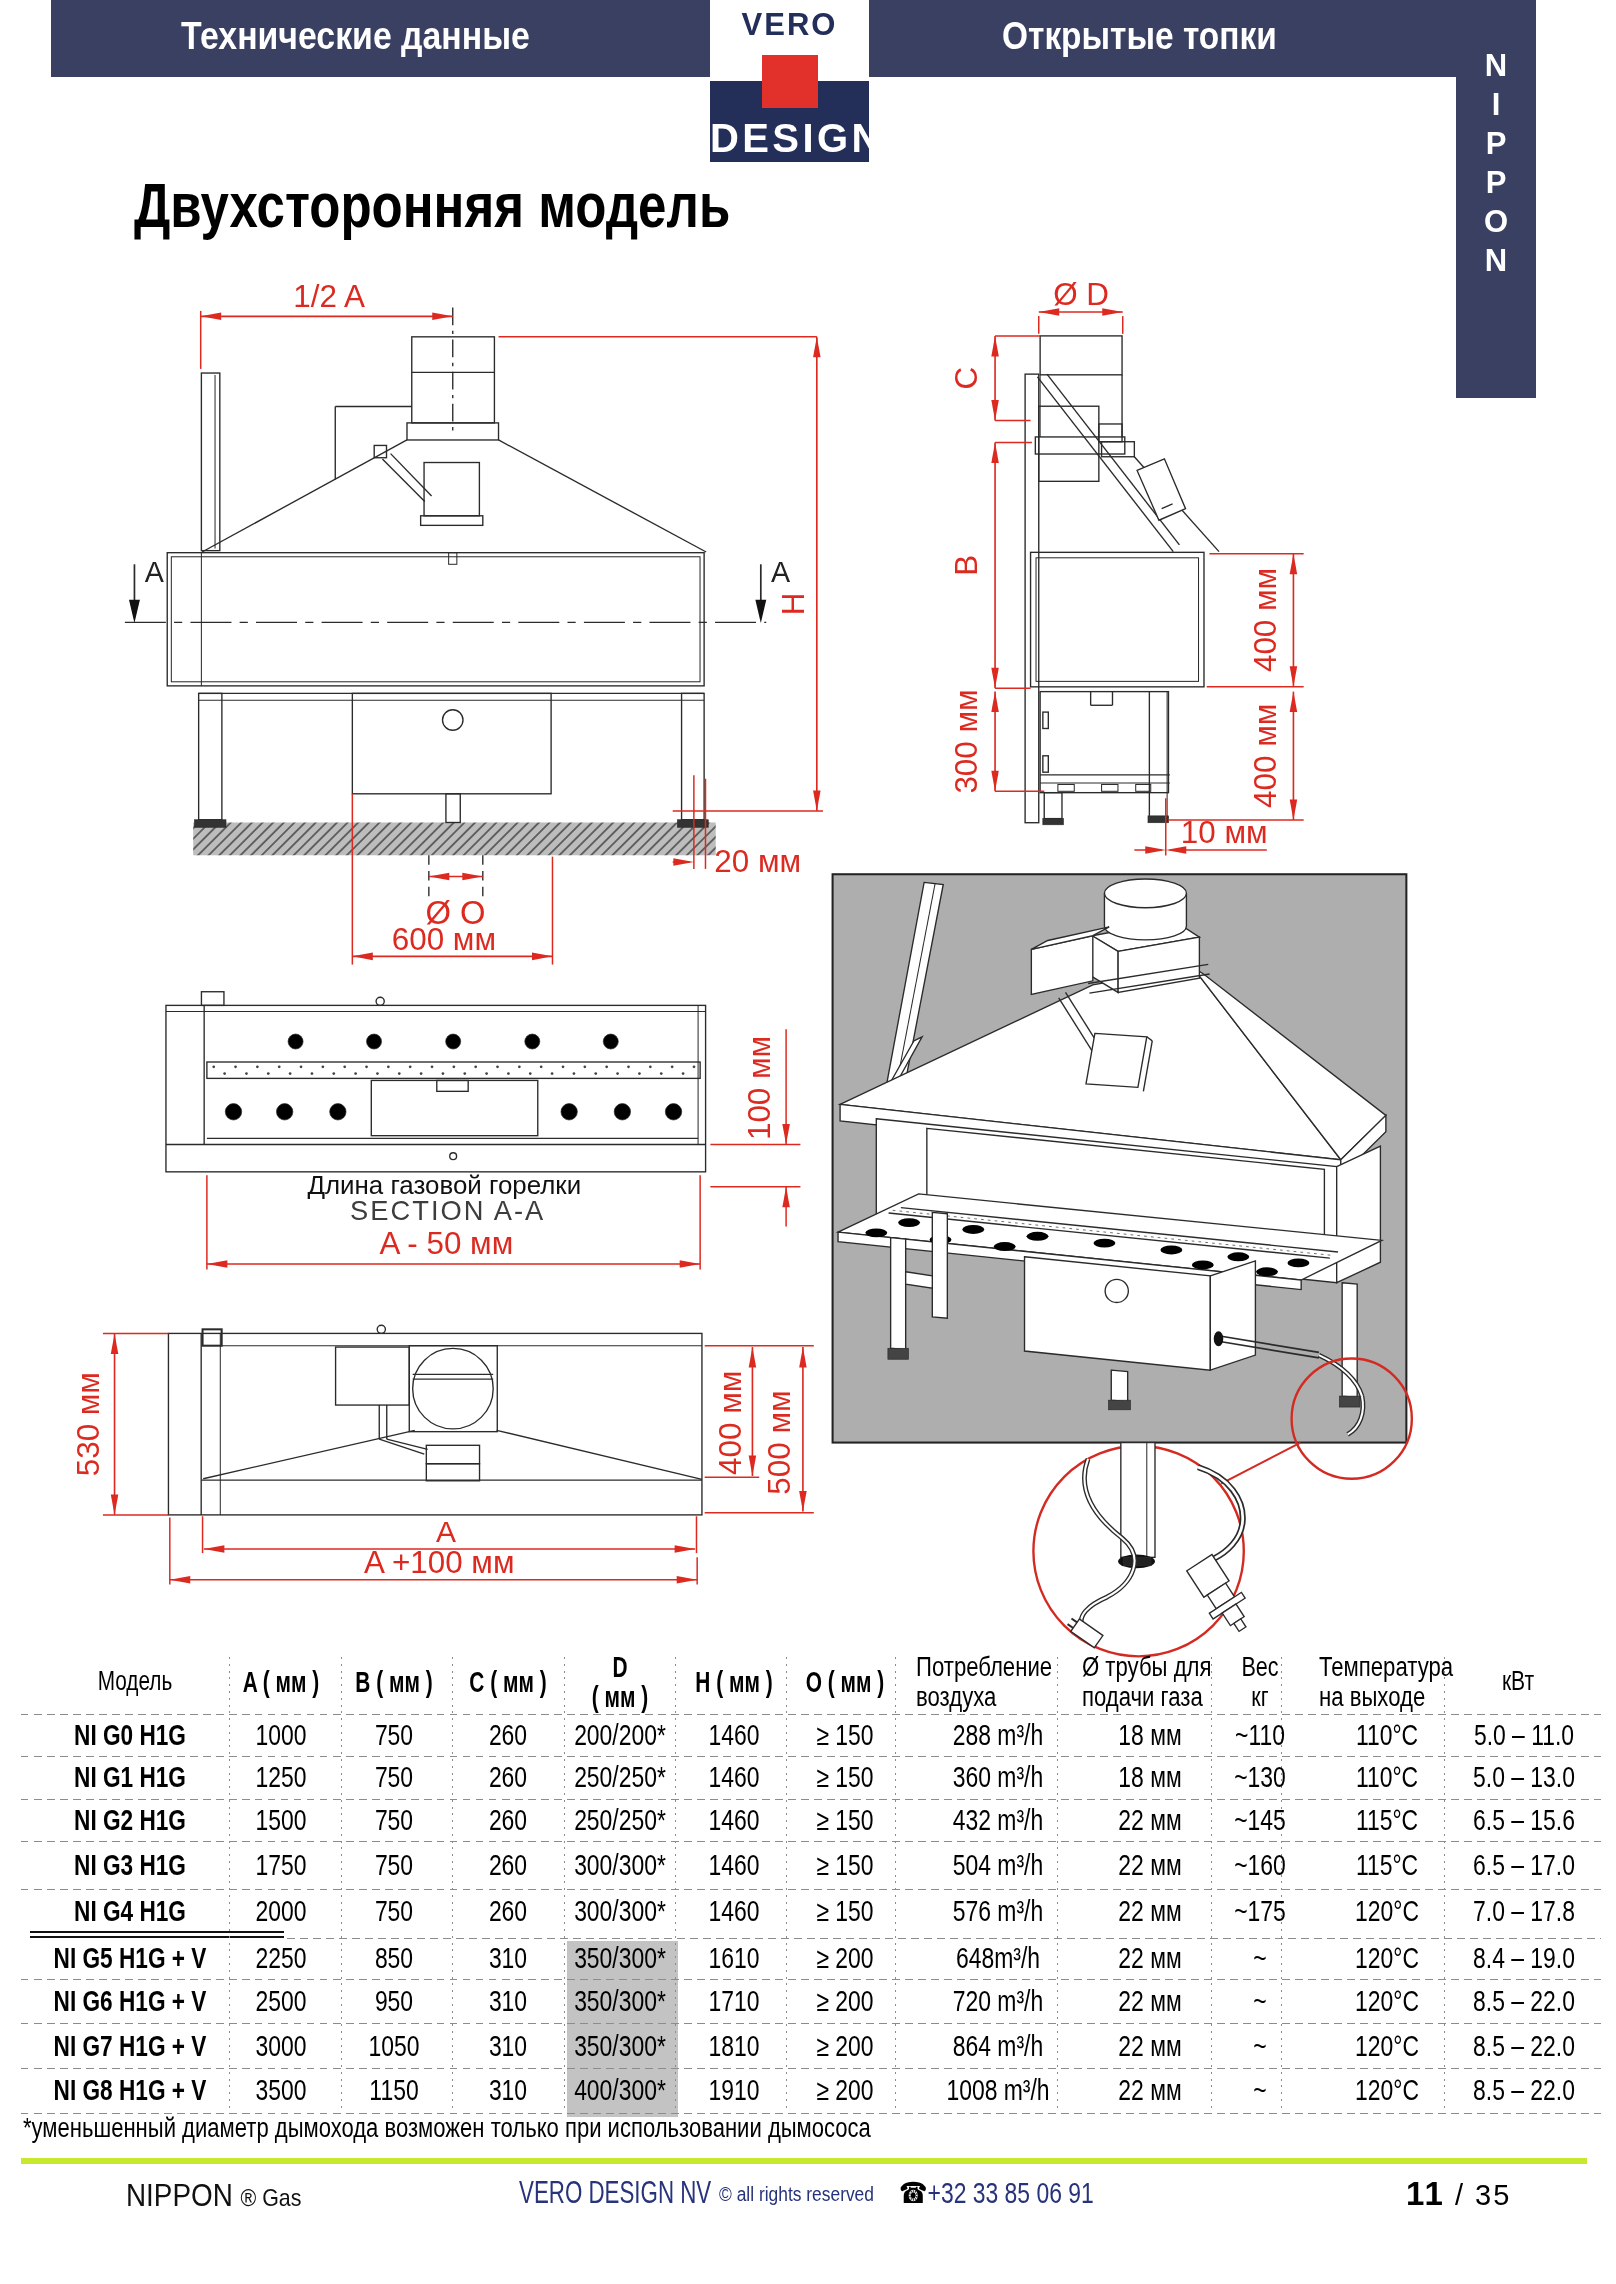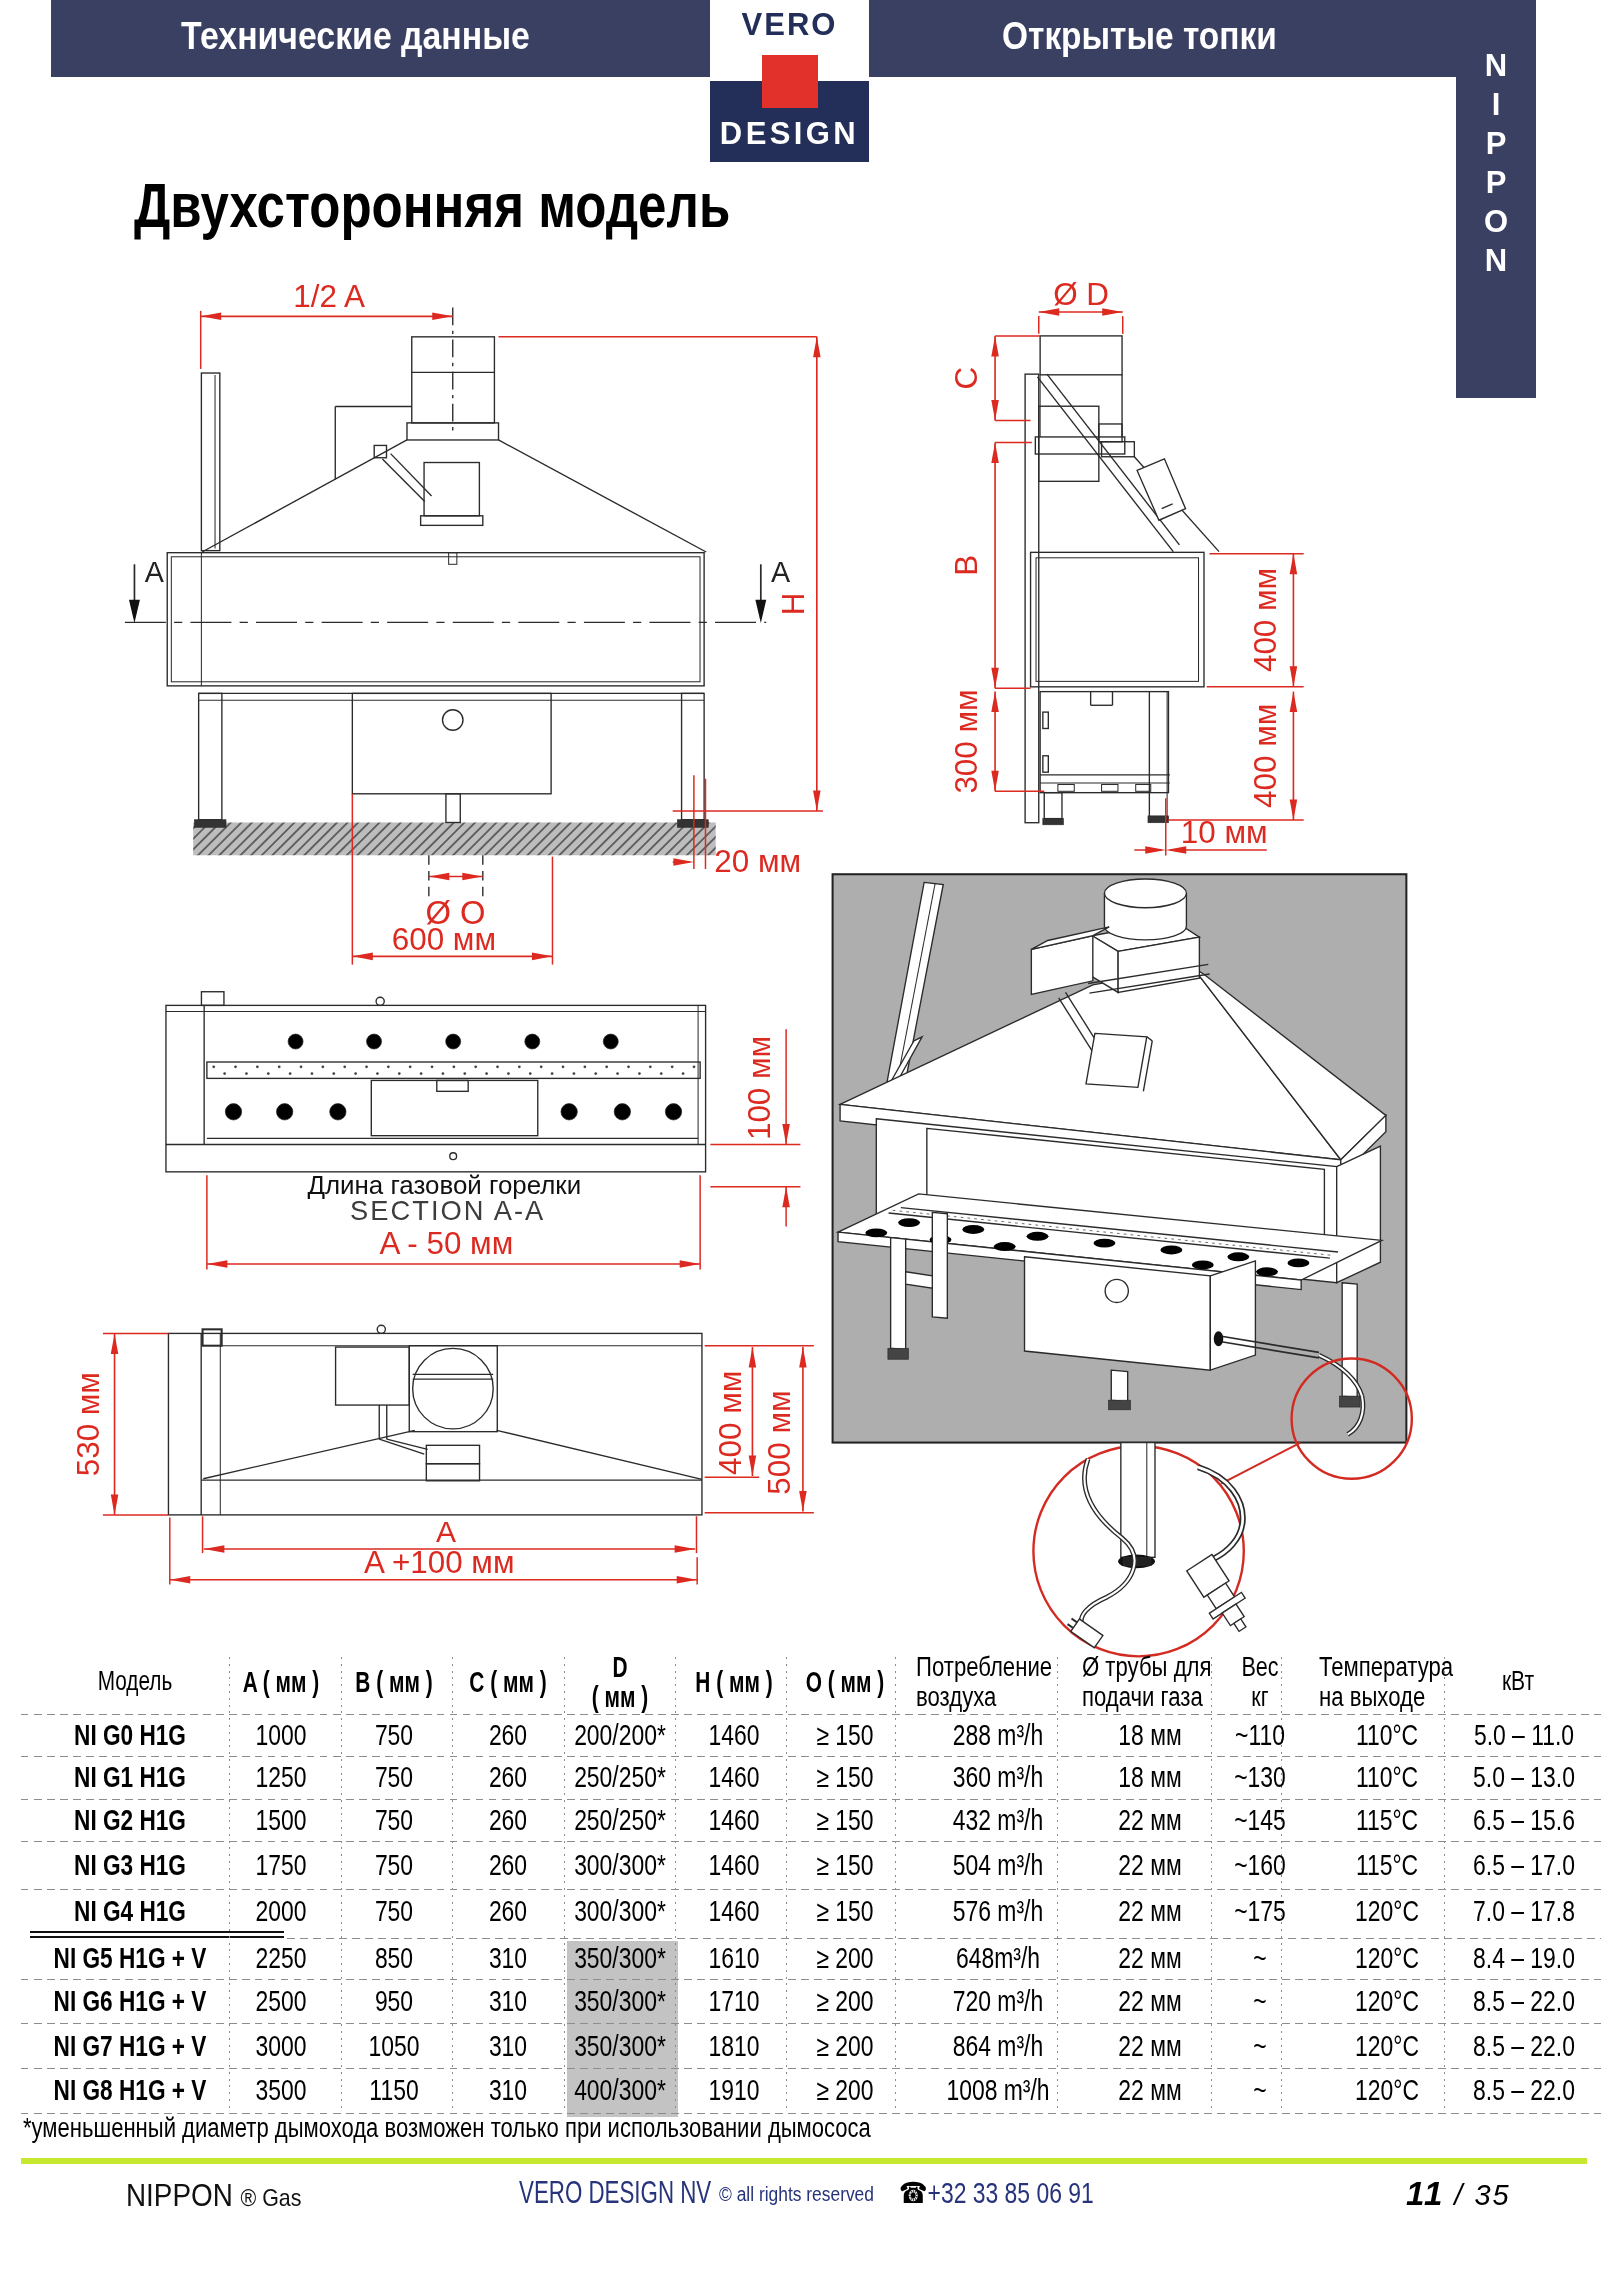--- a/index.html
+++ b/index.html
@@ -15,21 +15,21 @@
 <div class="abs" style="left:1456px;top:0;width:80px;height:398px;background:#3a4062;"></div>
 <div class="abs nv" style="left:181px;top:17px;font-size:38px;line-height:1;transform:scaleX(0.89);transform-origin:0 0;">Технические данные</div>
 <div class="abs nv" style="left:1002px;top:17px;font-size:38px;line-height:1;transform:scaleX(0.88);transform-origin:0 0;">Открытые топки</div>
 
 <div class="abs nv" style="left:1456px;top:46px;width:80px;font-size:31px;line-height:39px;text-align:center;">N<br>I<br>P<br>P<br>O<br>N</div>
 
 <div class="abs" style="left:710px;top:0;width:159px;height:81px;background:#fff;"></div>
 <div class="abs" style="left:710px;top:81px;width:159px;height:81px;background:#232e59;"></div>
 <div class="abs" style="left:710px;top:9px;width:159px;text-align:center;color:#232e59;font-weight:bold;font-size:31px;line-height:1;letter-spacing:2px;">VERO</div>
 <div class="abs" style="left:762px;top:55px;width:56px;height:53px;background:#e2312a;"></div>
-<div class="abs" style="left:710px;top:118px;width:159px;text-align:center;color:#fff;font-weight:bold;font-size:31px;line-height:1;letter-spacing:3.4px;">DESIGN</div>
+<div class="abs" style="left:710px;top:118px;width:159px;text-align:center;color:#fff;font-weight:bold;font-size:40px;line-height:1;letter-spacing:3.4px;">DESIGN</div>
 
 <div class="abs" style="left:134px;top:174px;font-size:63px;font-weight:bold;color:#000;line-height:1;transform:scaleX(0.81);transform-origin:0 0;">Двухсторонняя модель</div>
 
 <svg class="abs" style="left:116px;top:273px;" width="847" height="711" viewBox="170 400 1240 1040">
     <defs>
       <pattern id="hat" width="11" height="11" patternTransform="rotate(45)" patternUnits="userSpaceOnUse">
         <rect width="11" height="11" fill="#bdbdbd"></rect>
         <line x1="0" y1="0" x2="0" y2="11" stroke="#5e5e5e" stroke-width="5.5"></line>
       </pattern>
     </defs>
@@ -540,14 +540,14 @@
 <div class="abs" style="left:1401px;top:2074px;width:246px;line-height:33px;font-size:29px;font-weight:normal;text-align:center;color:#000;transform:scaleX(0.79);transform-origin:center top;">8.5 – 22.0</div>
 </div>
 
 <div class="abs" style="left:23px;top:2115px;font-size:27px;color:#000;line-height:1;transform:scaleX(0.817);transform-origin:0 0;">*уменьшенный диаметр дымохода возможен только при использовании дымососа</div>
 
 <div class="abs" style="left:20.5px;top:2158px;width:1566px;height:5.5px;background:#c6e92f;"></div>
 <div class="abs" style="left:126px;top:2179px;font-size:32px;color:#111;line-height:1;transform:scaleX(0.87);transform-origin:0 0;">NIPPON <span style="font-size:24.6px;">® Gas</span></div>
 <div class="abs" style="left:519px;top:2177px;font-size:31px;color:#27337a;line-height:1;transform:scaleX(0.72);transform-origin:0 0;">VERO DESIGN NV</div>
 <div class="abs" style="left:719px;top:2184px;font-size:20px;color:#27337a;line-height:1;transform:scaleX(0.87);transform-origin:0 0;">© all rights reserved</div>
 <div class="abs" style="left:899px;top:2179px;font-size:29px;color:#27337a;line-height:1;transform:scaleX(0.79);transform-origin:0 0;"><span style="color:#000;">☎</span>+32 33 85 06 91</div>
-<div class="abs" style="left:1406px;top:2177px;font-size:29px;color:#000;line-height:1;letter-spacing:2px;font-style:italic;"><span style="font-weight:bold;font-size:33px;">11</span> / 35</div>
+<div class="abs" style="left:1406px;top:2177px;font-size:29px;color:#000;line-height:1;letter-spacing:2px;"><span style="font-weight:bold;font-size:33px;">11</span> / 35</div>
 
 
 </body></html>

